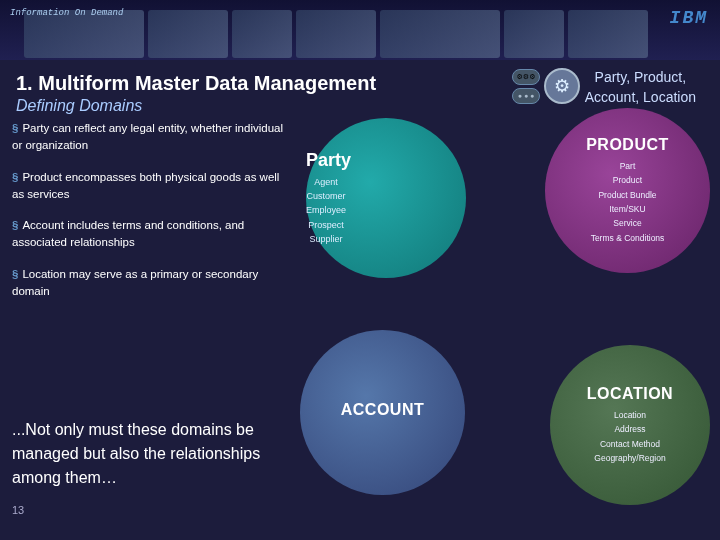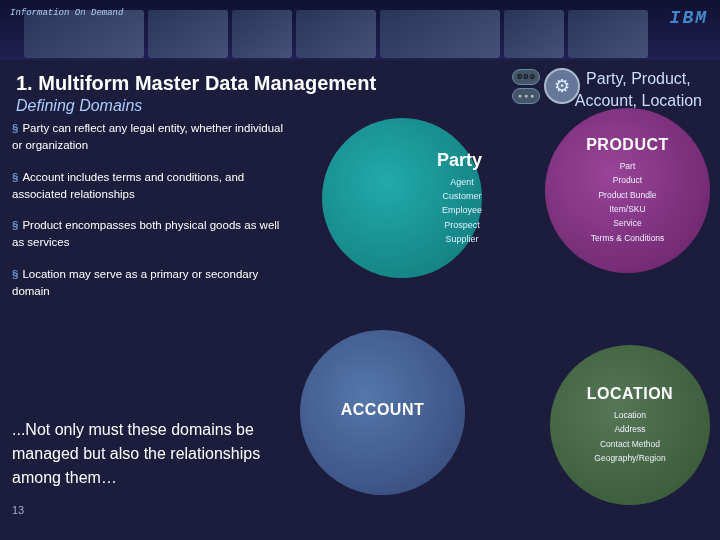--- a/index.html
+++ b/index.html
@@ -128,23 +128,23 @@
       display: flex;
       align-items: center;
       justify-content: center;
       font-size: 18px;
       color: #ddeeff;
     }
 
     .party-product-label {
       position: absolute;
       top: 68px;
-      right: 18px;
+      right: 24px;
       color: #ccddff;
-      font-size: 16px;
+      font-size: 14px;
       text-align: center;
       line-height: 1.4;
     }
 
     
     .left-panel {
       position: absolute;
       top: 120px;
       left: 12px;
       width: 280px;
@@ -191,28 +191,28 @@
       top: 108px;
       left: 290px;
       right: 10px;
       bottom: 30px;
     }
 
     
     .circle-party {
       position: absolute;
       top: 10px;
-      left: 32px;
+      left: 16px;
       width: 160px;
       height: 160px;
       border-radius: 50%;
       background: radial-gradient(circle at 40% 40%, #22aaaa, #117777);
       display: flex;
       flex-direction: column;
-      align-items: flex-end;
+      align-items: flex-start;
       justify-content: center;
       color: white;
     }
 
     .circle-label {
       font-size: 18px;
       font-weight: bold;
       color: white;
       margin-bottom: 4px;
     }
@@ -327,24 +327,24 @@
 <div class="party-product-label">
   <span style="white-space:pre-line;">Party, Product,
 Account, Location</span>
 </div>
 
 <div class="left-panel">
   <div class="bullet-item">
     <p><span class="bullet-dot">§</span><span>Party can reflect any legal entity, whether individual or organization</span></p>
   </div>
   <div class="bullet-item">
+    <p><span class="bullet-dot">§</span><span>Product encompasses both physical goods as well as services</span></p>
+  </div>
+  <div class="bullet-item">
     <p><span class="bullet-dot">§</span><span>Account includes terms and conditions, and associated relationships</span></p>
-  </div>
-  <div class="bullet-item">
-    <p><span class="bullet-dot">§</span><span>Product encompasses both physical goods as well as services</span></p>
   </div>
   <div class="bullet-item">
     <p><span class="bullet-dot">§</span><span>Location may serve as a primary or secondary domain</span></p>
   </div>
 </div>
 
 <div class="bottom-note">
   <span>...Not only must these domains be managed but also the relationships among them…</span>
 </div>
 

